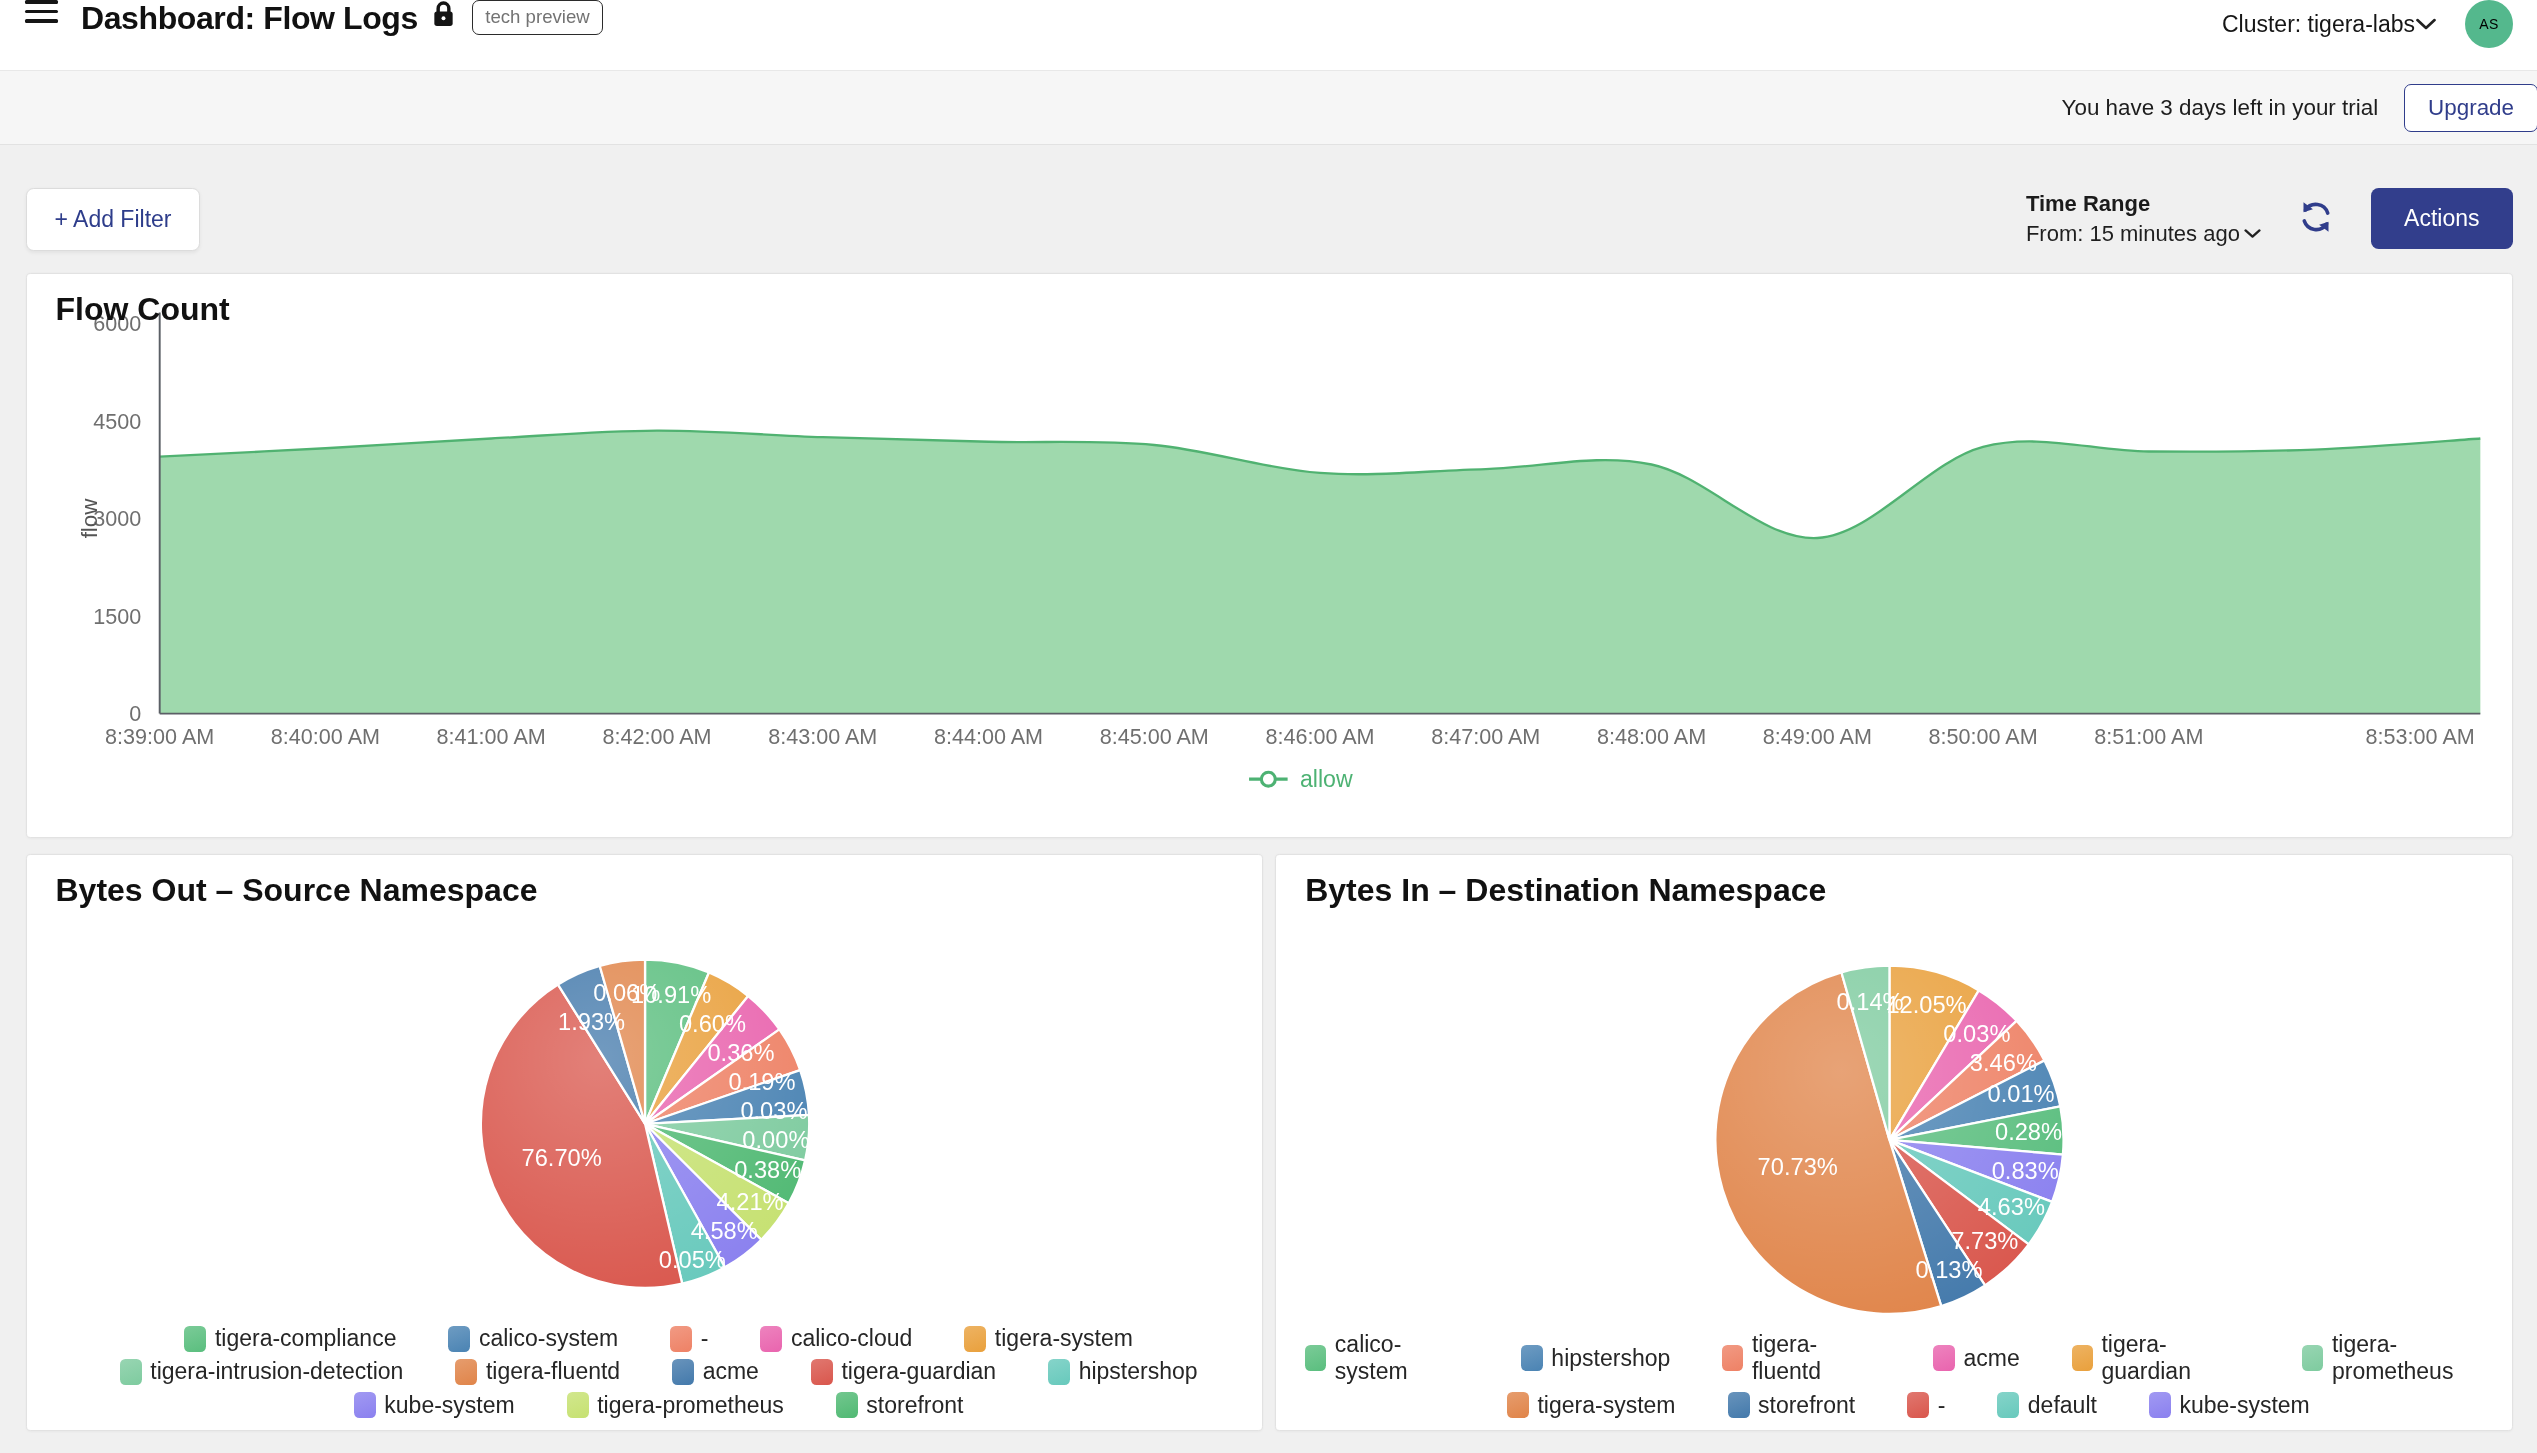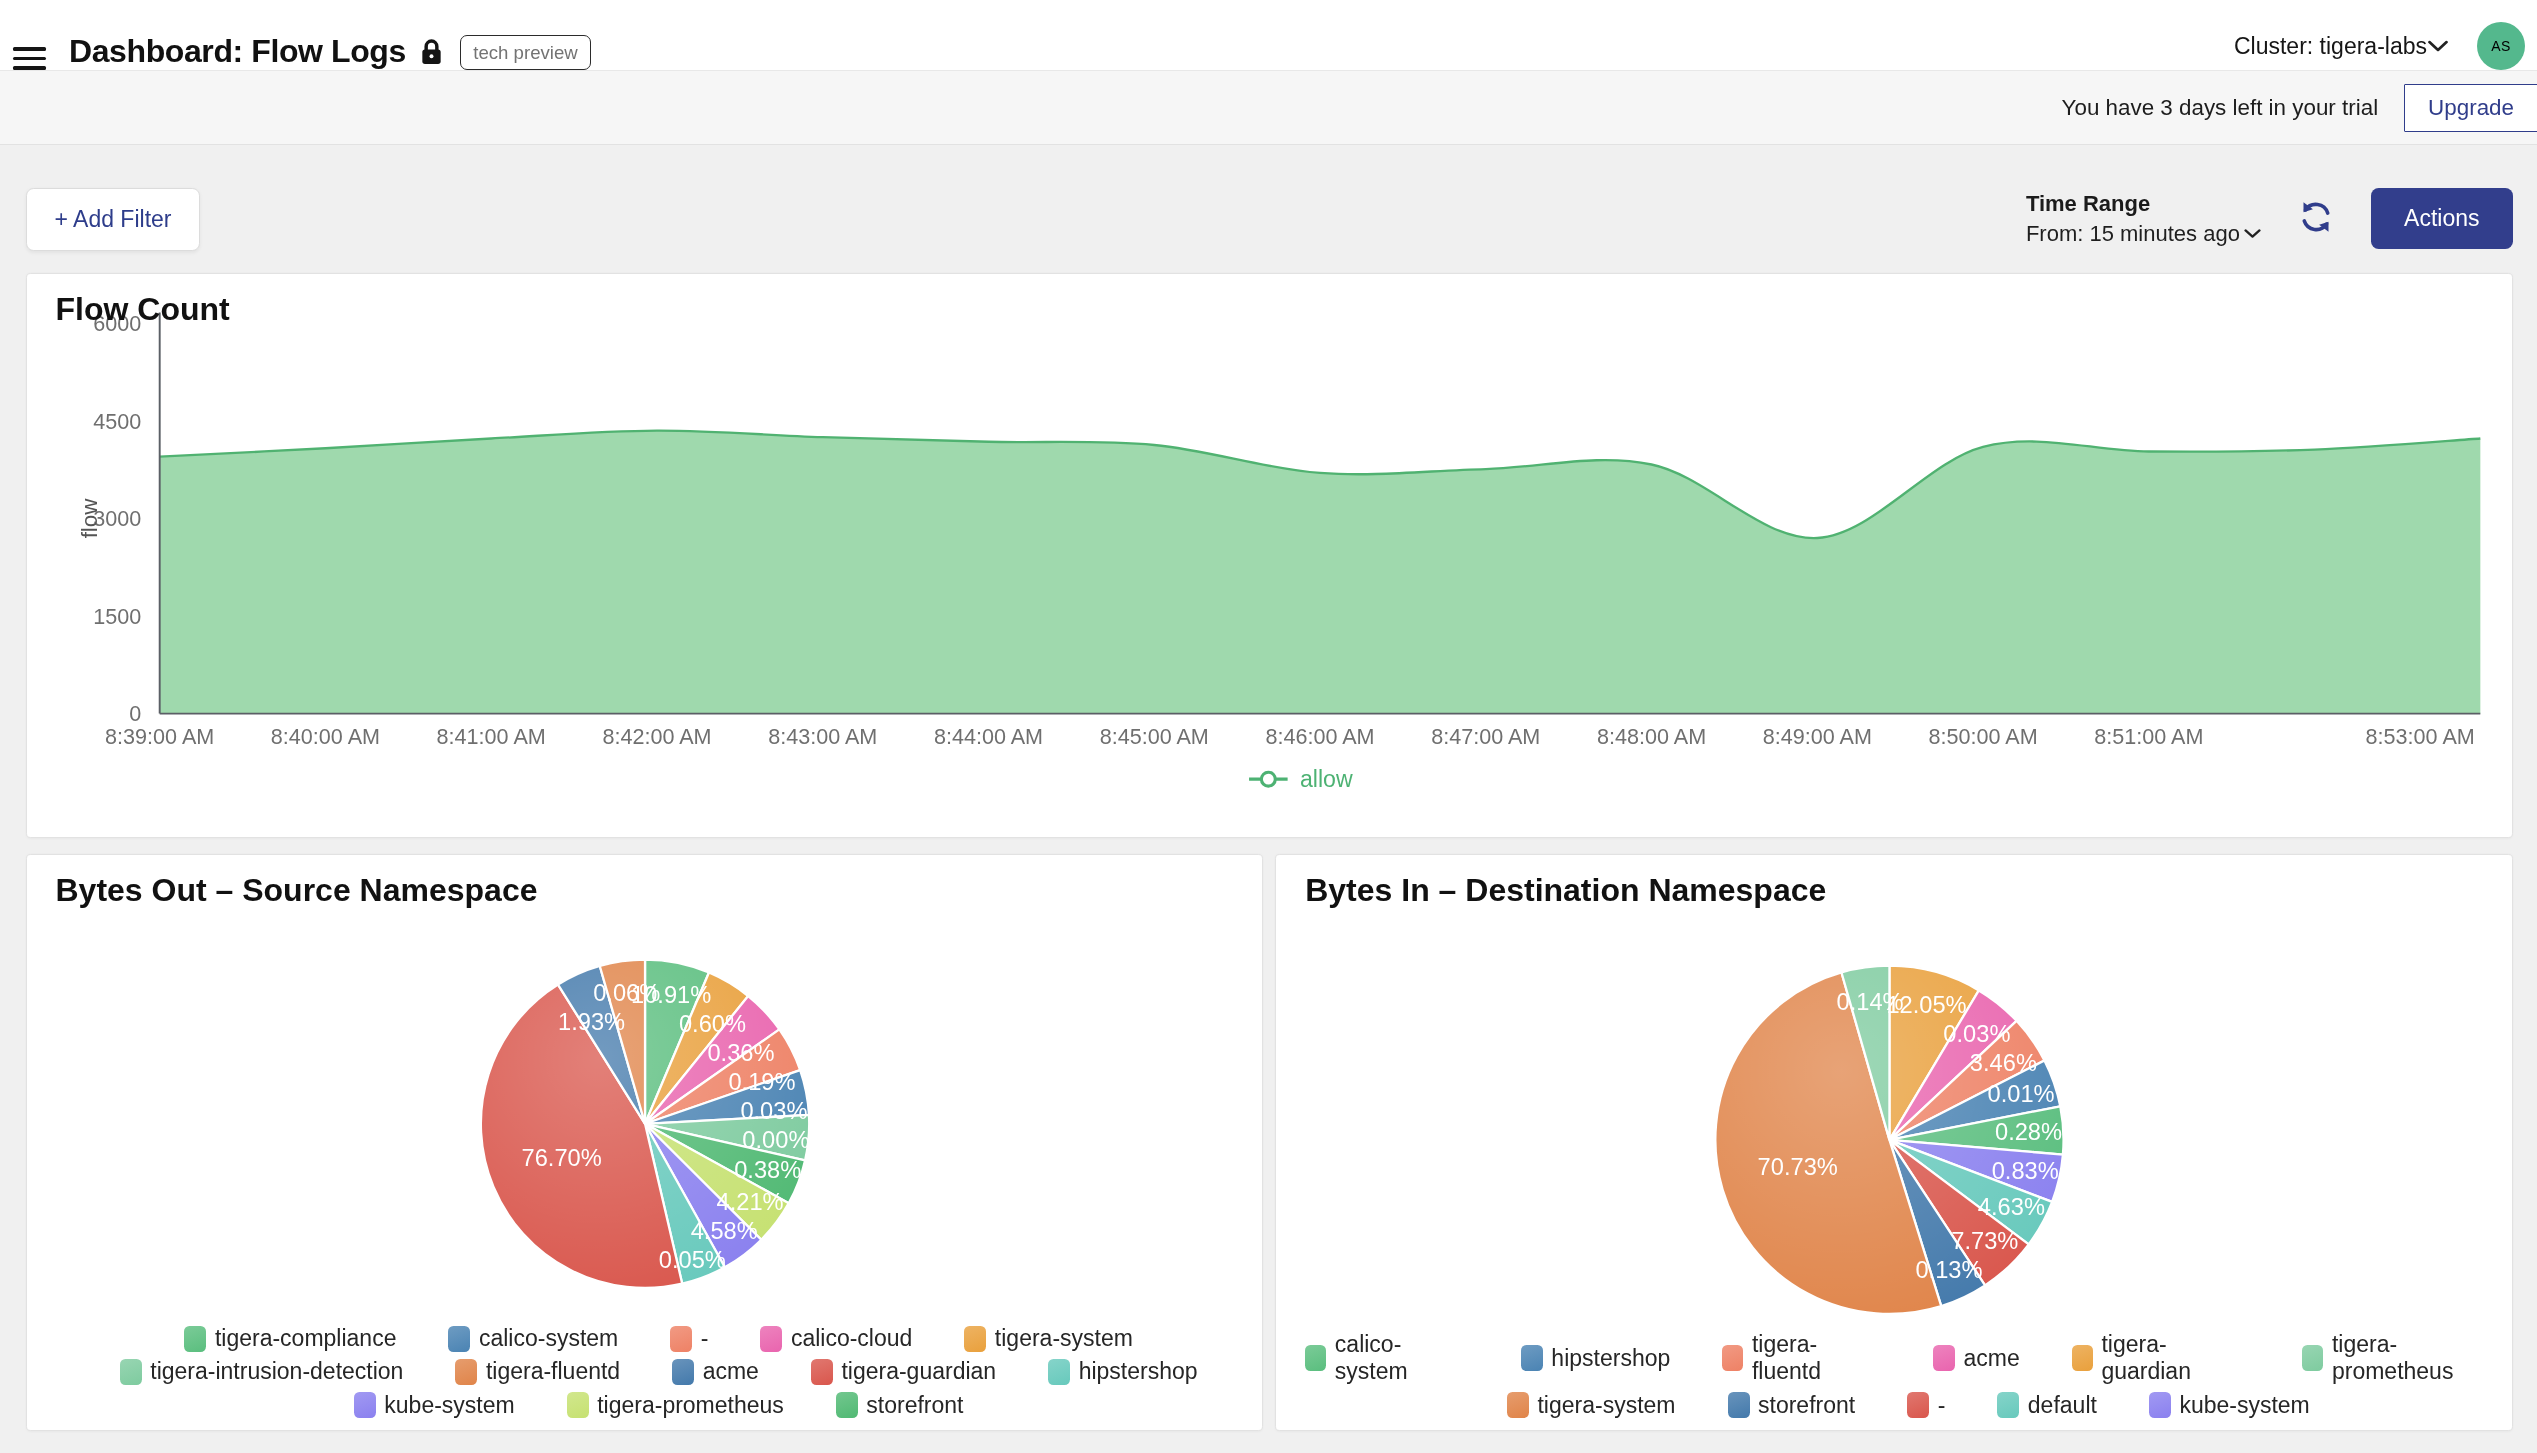--- a/index.html
+++ b/index.html
@@ -1,38 +1,38 @@
 <!DOCTYPE html>
 <html style="font-size:12.4px"><head>
 <meta charset="utf-8">
 <style>
   * { margin:0; padding:0; box-sizing:border-box; }
   html,body { width:2538px; height:1454px; overflow:hidden;
     font-family:"Liberation Sans","DejaVu Sans",sans-serif; background:#f0f0f0; color:#1c1c1c; }
 
   
   .topbar { height:71px; background:#ffffff; border-bottom:0.8px solid #e8e8e8;
-    display:flex; align-items:flex-end; padding:0 13px; }
+    display:flex; align-items:flex-start; padding:0 25px; }
   .hamburger { width:33px; height:23px; display:flex; flex-direction:column; justify-content:space-between; cursor:pointer; }
   .hamburger div { height:3.9px; background:#151515; border-radius:1.5px; }
   .page-title { font-size:32px; font-weight:800; letter-spacing:-0.4px; margin-left:23px; color:#111; }
   .lock { margin-left:14px; }
   .badge { margin-left:17px; border:1.5px solid #2b2b2b; border-radius:7px; padding:5.4px 12.4px;
     font-size:18.6px; color:#737373; background:#fff; }
   .topbar-right { margin-left:auto; display:flex; align-items:center; gap:28px; }
   .cluster { display:flex; align-items:center; font-size:23px; color:#161616; cursor:pointer; }
   .avatar { width:48px; height:48px; border-radius:50%; background:#54b88d; color:#000000;
     display:flex; align-items:center; justify-content:center; font-size:14px; letter-spacing:0.4px; cursor:pointer; }
 
   
   .trialbar { height:74px; background:#f6f6f6; border-bottom:0.8px solid #e2e2e2;
     display:flex; align-items:center; justify-content:flex-end; gap:26px; }
   .trial-msg { font-size:22.4px; color:#1d1d1d; }
   .btn-upgrade { font-size:22.4px; color:#303d8b; background:#fff; border:1.9px solid #303d8b;
-    border-radius:1px; padding:10px 23px; cursor:pointer; font-family:inherit; }
+    border-radius:7px; padding:10px 23px; cursor:pointer; font-family:inherit; }
 
   
   .content { padding:0 25.5px; }
   .filter-row { padding-top:43px; display:flex; align-items:flex-start; justify-content:space-between; }
   .btn-addfilter { font-size:23px; color:#2e3d8b; background:#fff; border:0.8px solid #dcdcdc;
     border-radius:7.7px; padding:17px 28px; box-shadow:0 1.5px 3.9px rgba(0,0,0,0.06); cursor:pointer; font-family:inherit; }
   .filter-right { display:flex; align-items:center; gap:34px; }
   .timerange { text-align:left; cursor:pointer; }
   .timerange .tr-title { font-size:22px; font-weight:700; color:#1b1b1b; }
   .timerange .tr-value { font-size:22px; color:#1f1f1f; margin-top:4px; display:flex; align-items:center; gap:4px; }

